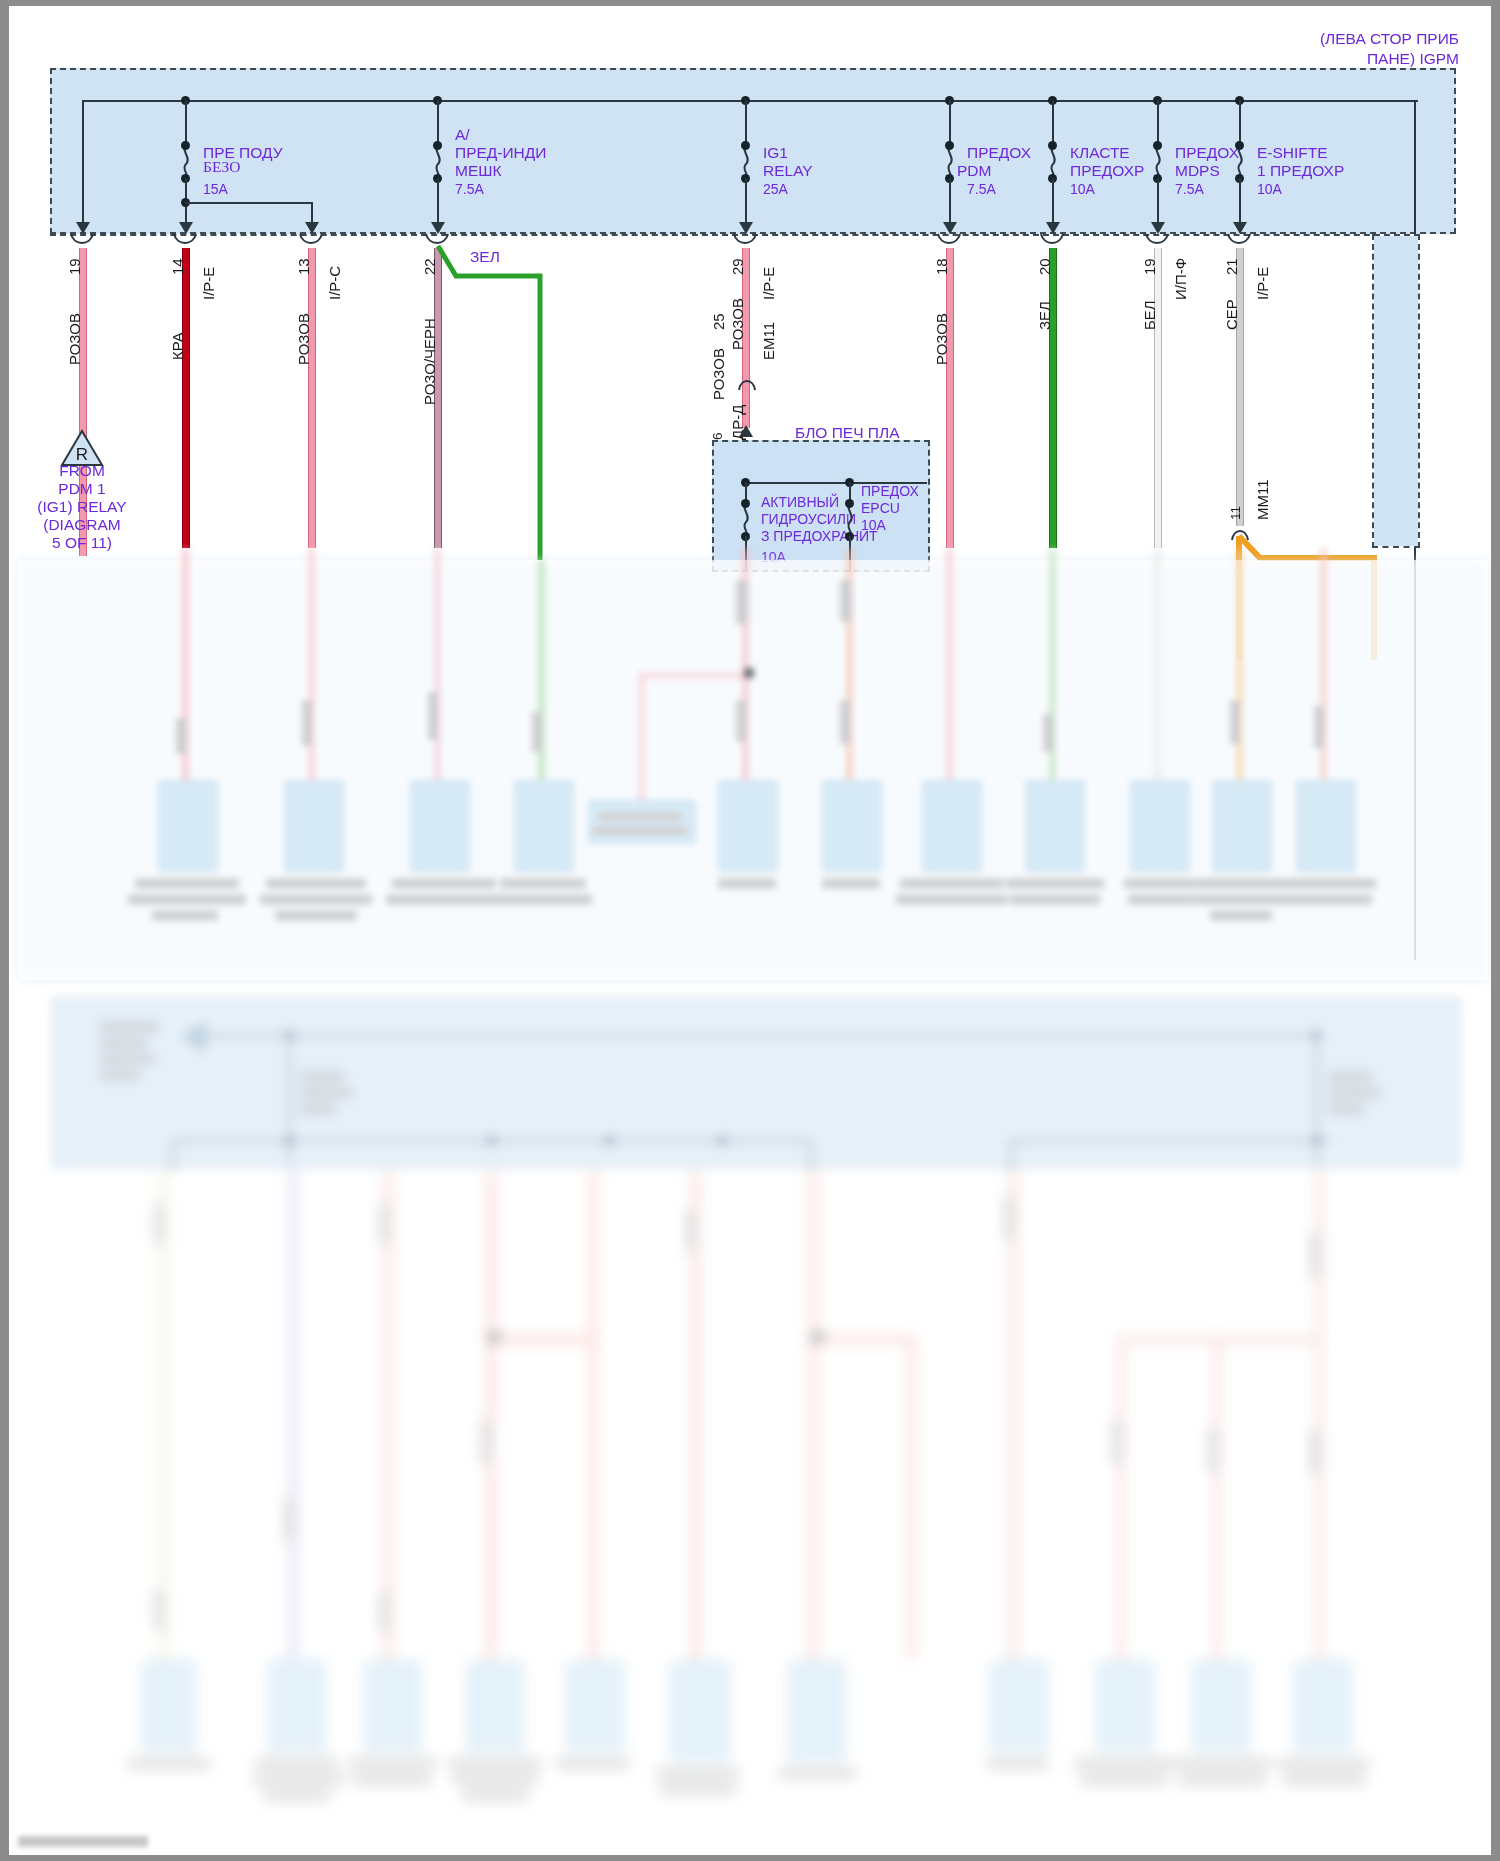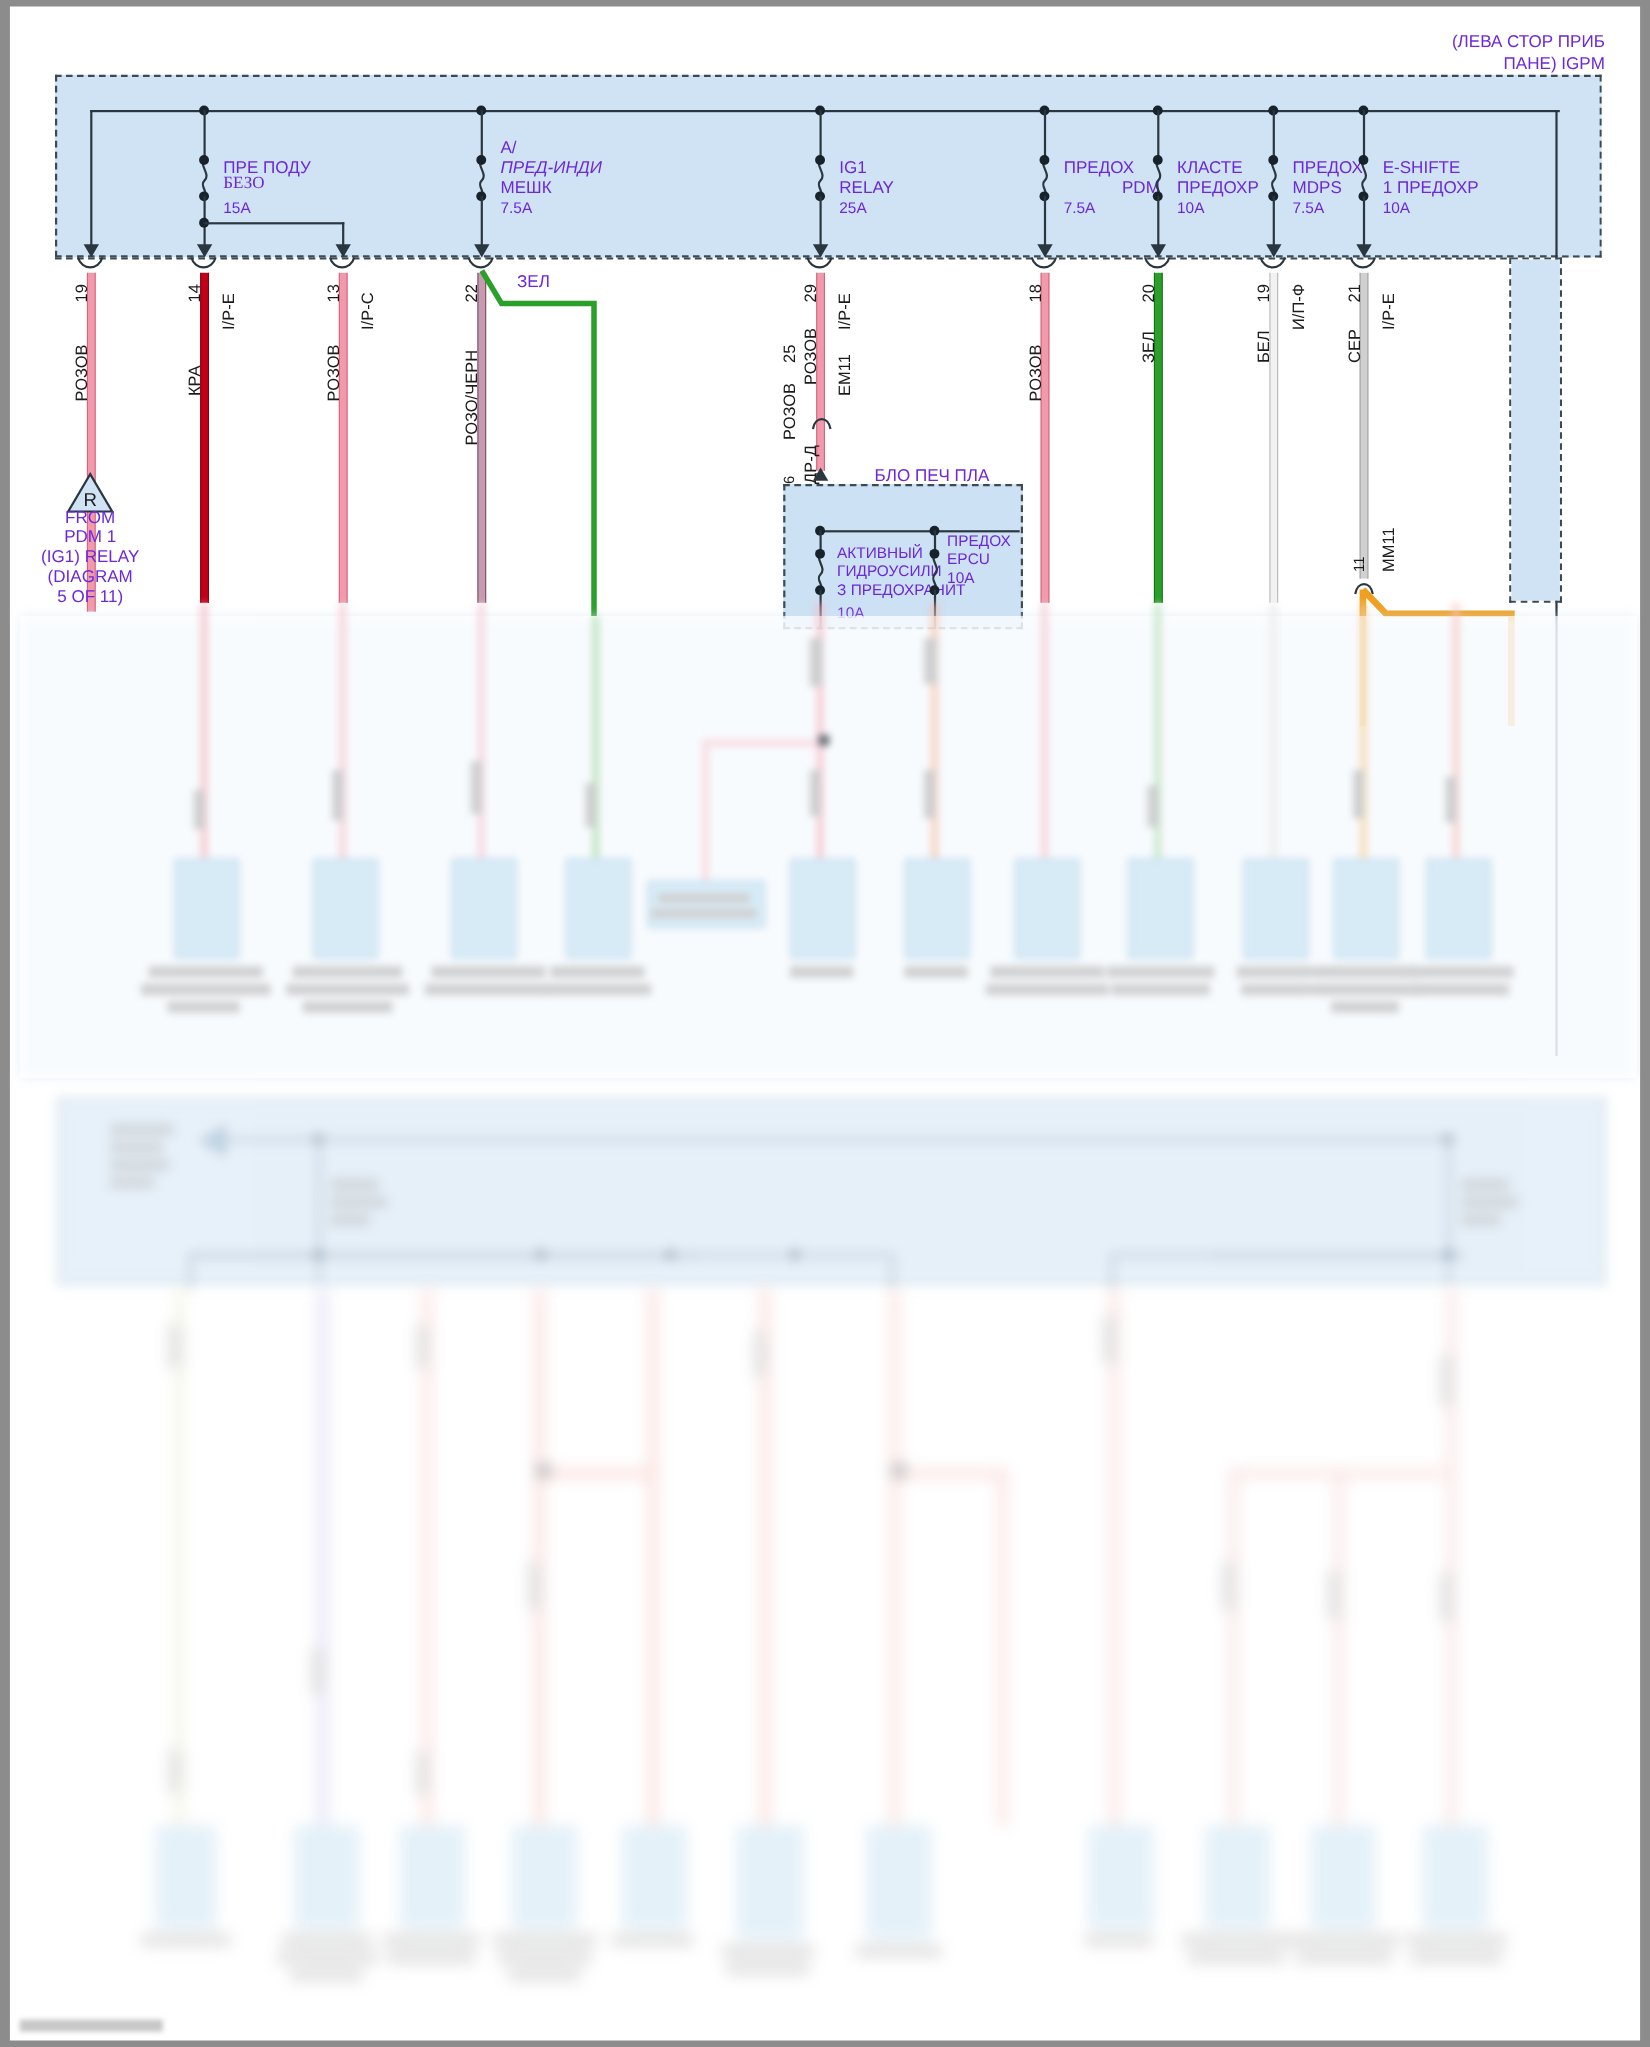--- a/index.html
+++ b/index.html
@@ -86,21 +86,21 @@
   <div class="dot" style="left:433px;top:96px;"></div>
   <div class="w vline" style="left:437px;top:100px;height:46px;"></div>
   <svg class="sq" style="left:431px;top:144px;" viewBox="0 0 14 34">
     <path d="M7 0 C 1 6, 13 14, 7 20 C 2 25, 10 29, 7 34" fill="none" stroke="#2b3740" stroke-width="2"></path>
   </svg>
   <div class="dot" style="left:433px;top:141px;"></div>
   <div class="dot" style="left:433px;top:174px;"></div>
   <div class="w vline" style="left:437px;top:178px;height:54px;"></div>
   <div class="arrow" style="left:431px;top:222px;"></div>
   <div class="t" style="left:455px;top:126px;">A/</div>
-  <div class="t" style="left:455px;top:144px;font-style:italic;">ПРЕД-ИНДИ</div>
+  <div class="t" style="left:455px;top:144px;">ПРЕД-ИНДИ</div>
   <div class="t" style="left:455px;top:162px;">МЕШК</div>
   <div class="t sm" style="left:455px;top:181px;">7.5A</div>
 
   <div class="dot" style="left:741px;top:96px;"></div>
   <div class="w vline" style="left:745px;top:100px;height:46px;"></div>
   <svg class="sq" style="left:739px;top:144px;" viewBox="0 0 14 34">
     <path d="M7 0 C 1 6, 13 14, 7 20 C 2 25, 10 29, 7 34" fill="none" stroke="#2b3740" stroke-width="2"></path>
   </svg>
   <div class="dot" style="left:741px;top:141px;"></div>
   <div class="dot" style="left:741px;top:174px;"></div>
@@ -113,21 +113,21 @@
   <div class="dot" style="left:945px;top:96px;"></div>
   <div class="w vline" style="left:949px;top:100px;height:46px;"></div>
   <svg class="sq" style="left:943px;top:144px;" viewBox="0 0 14 34">
     <path d="M7 0 C 1 6, 13 14, 7 20 C 2 25, 10 29, 7 34" fill="none" stroke="#2b3740" stroke-width="2"></path>
   </svg>
   <div class="dot" style="left:945px;top:141px;"></div>
   <div class="dot" style="left:945px;top:174px;"></div>
   <div class="w vline" style="left:949px;top:178px;height:54px;"></div>
   <div class="arrow" style="left:943px;top:222px;"></div>
   <div class="t" style="left:967px;top:144px;">ПРЕДОХ</div>
-  <div class="t" style="left:1020px;top:162px;">PDM</div>
+  <div class="t" style="left:957px;top:162px;">PDM</div>
   <div class="t sm" style="left:967px;top:181px;">7.5A</div>
 
   <div class="dot" style="left:1048px;top:96px;"></div>
   <div class="w vline" style="left:1052px;top:100px;height:46px;"></div>
   <svg class="sq" style="left:1046px;top:144px;" viewBox="0 0 14 34">
     <path d="M7 0 C 1 6, 13 14, 7 20 C 2 25, 10 29, 7 34" fill="none" stroke="#2b3740" stroke-width="2"></path>
   </svg>
   <div class="dot" style="left:1048px;top:141px;"></div>
   <div class="dot" style="left:1048px;top:174px;"></div>
   <div class="w vline" style="left:1052px;top:178px;height:54px;"></div>

